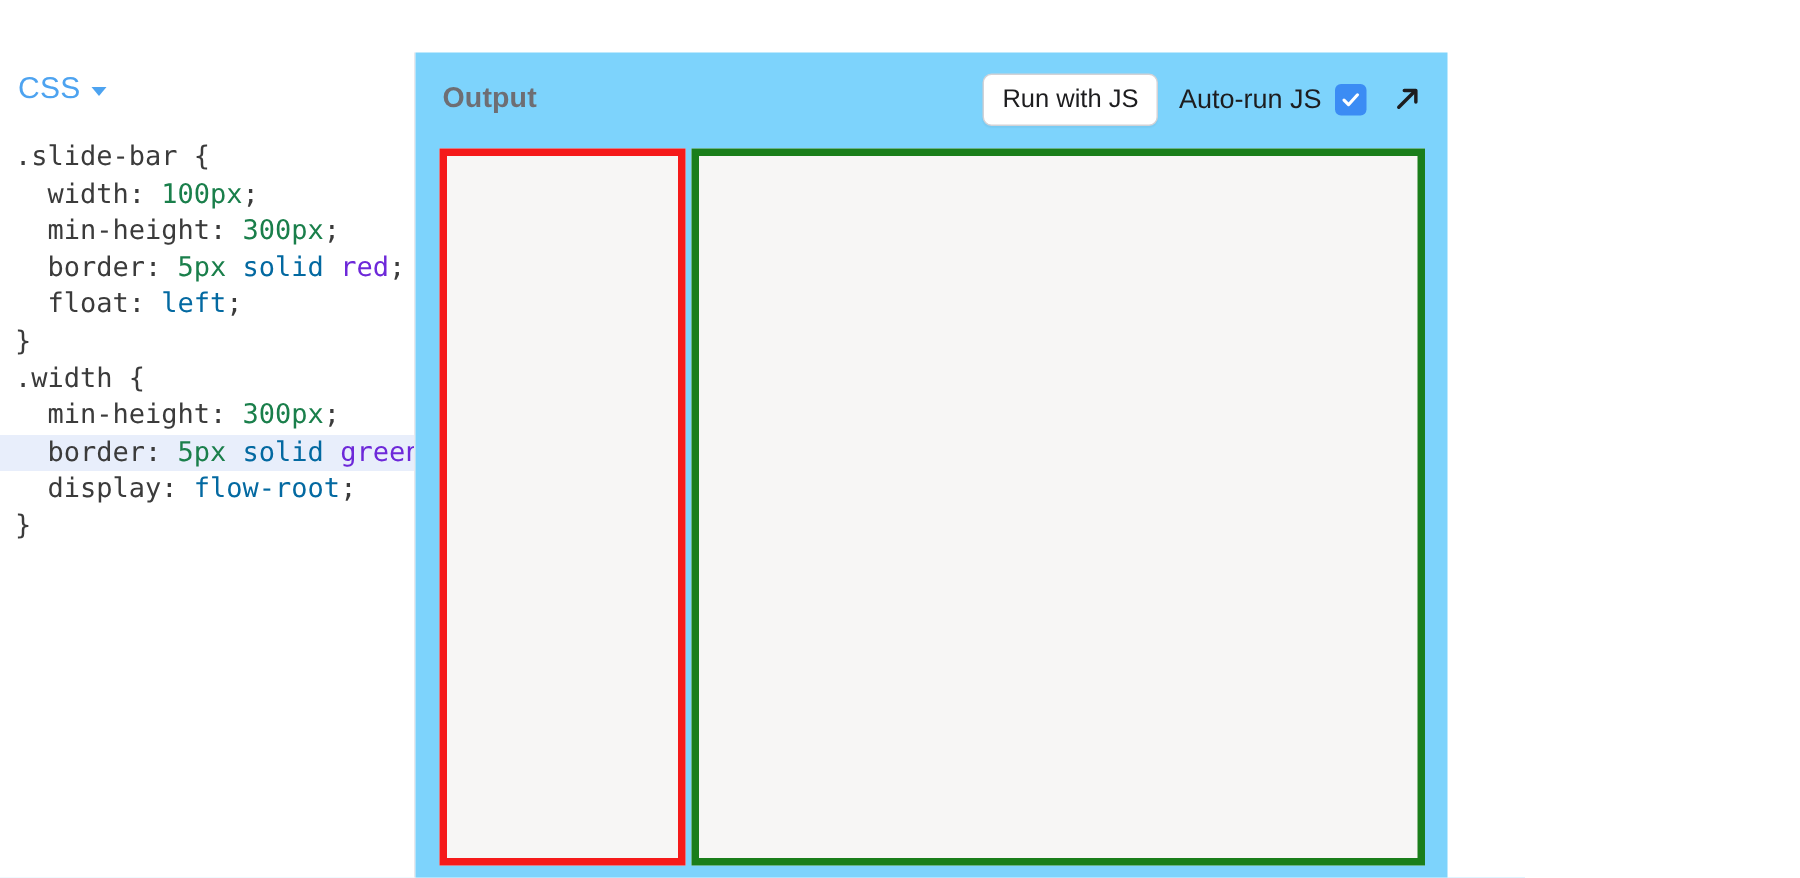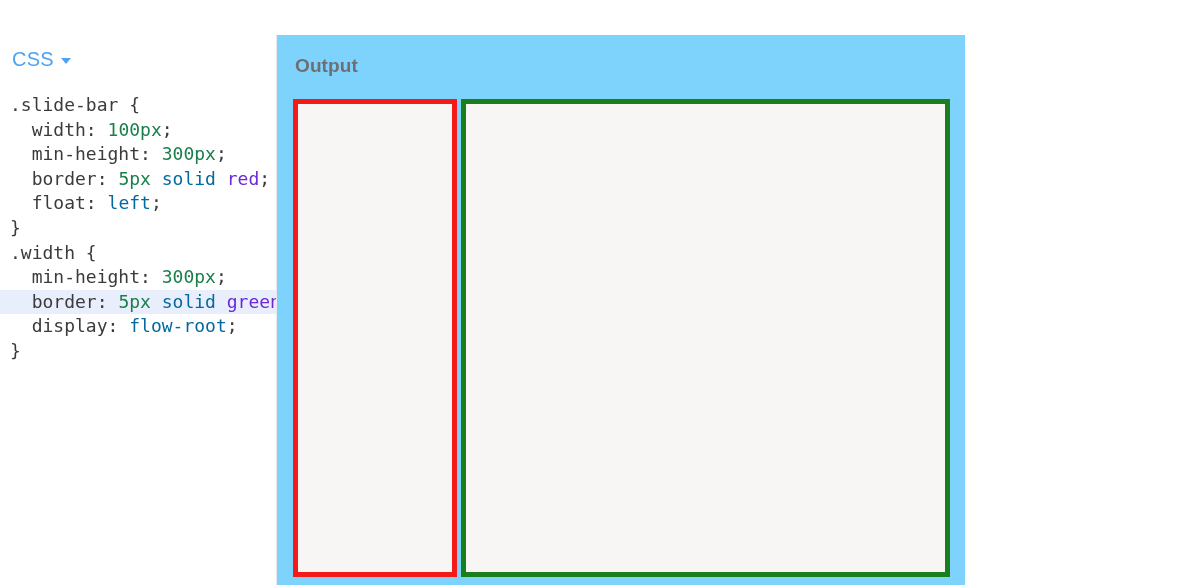--- a/index.html
+++ b/index.html
@@ -190,20 +190,37 @@
         <div class="code-line"><span class="tok-prop">  min-height: </span><span class="tok-num">300px</span><span class="tok-punc">;</span></div>
         <div class="code-line highlight"><span class="tok-prop">  border: </span><span class="tok-num">5px</span><span class="tok-punc"> </span><span class="tok-kw">solid</span><span class="tok-punc"> </span><span class="tok-color">green</span><span class="tok-punc">;</span></div>
         <div class="code-line"><span class="tok-prop">  display: </span><span class="tok-kw">flow-root</span><span class="tok-punc">;</span></div>
         <div class="code-line"><span class="tok-punc">}</span></div>
       </div>
   </div>
 
   <div class="output-pane">
     <div class="output-header">
       <span class="output-title">Output</span>
+      <div class="header-actions">
+        <button class="run-btn">Run with JS</button>
+        <label class="autorun-wrap">
+          <span class="autorun-label">Auto-run JS</span>
+          <span class="checkbox">
+            <svg width="15" height="15" viewBox="0 0 15 15">
+              <path d="M3 7.8 L6 10.8 L12 4.2" fill="none" stroke="#ffffff" stroke-width="2.1" stroke-linecap="round" stroke-linejoin="round"></path>
+            </svg>
+          </span>
+        </label>
+        <button class="expand-btn">
+          <svg width="22" height="22" viewBox="0 0 22 22">
+            <path d="M5.5 16.5 L16 6" stroke="#1d1d1f" stroke-width="2.3" stroke-linecap="round"></path>
+            <path d="M9.2 5.3 L16.9 5.3 L16.9 13" fill="none" stroke="#1d1d1f" stroke-width="2.3" stroke-linecap="round" stroke-linejoin="round"></path>
+          </svg>
+        </button>
+      </div>
     </div>
 
     <div class="render-surface">
       <div class="box box-slidebar" style="border-color: rgb(245, 26, 26); background: rgb(247, 246, 245);"></div>
       <div class="box box-main" style="border-color: rgb(26, 126, 26); background: rgb(247, 246, 245);"></div>
     </div>
   </div>
 
 </div>
 

